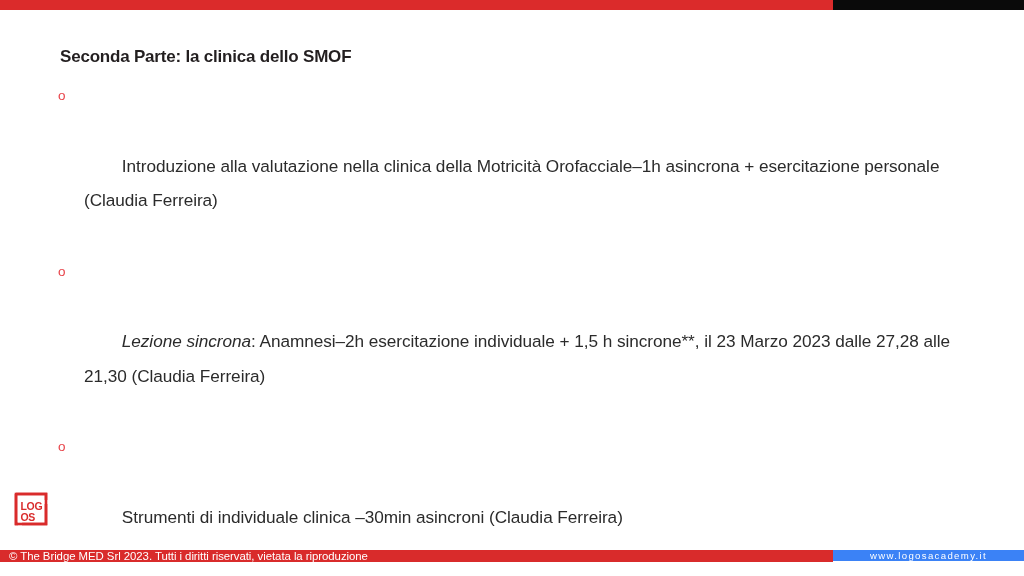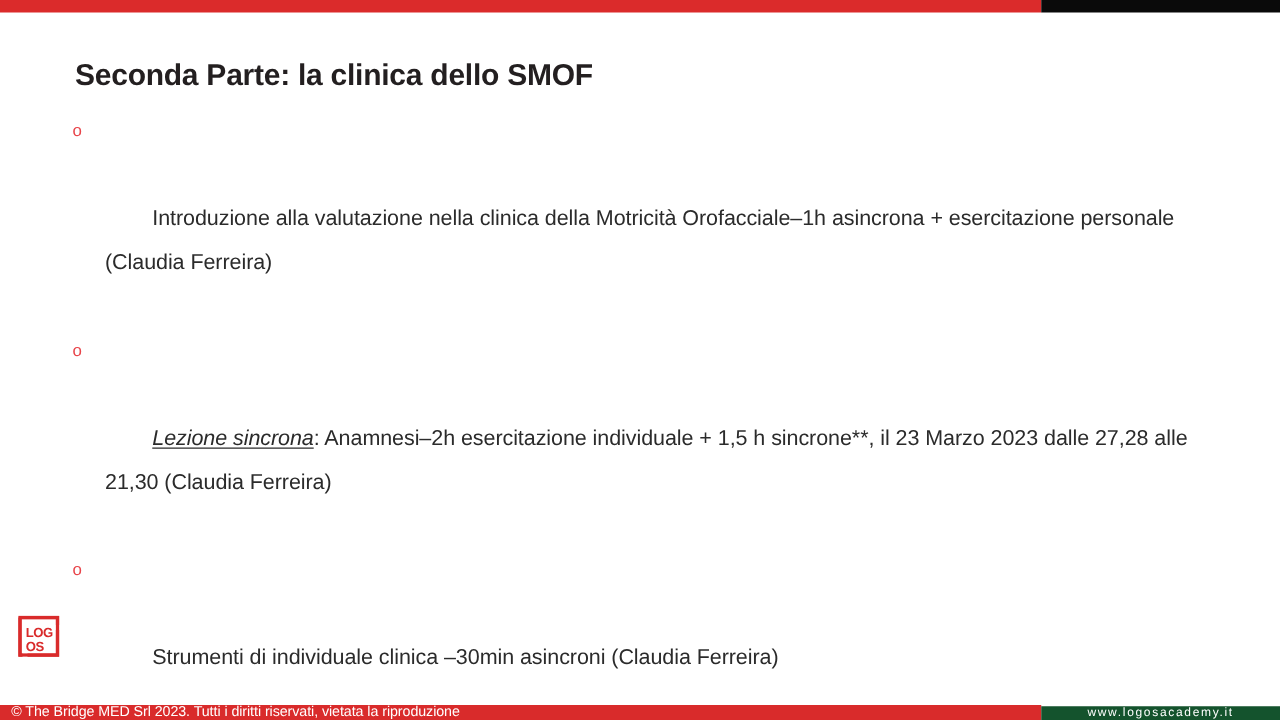--- a/index.html
+++ b/index.html
@@ -48,21 +48,21 @@
   .content {
     position: absolute;
     top: 10px;
     left: 0;
     width: 1024px;
     height: 540px;
     padding: 36px 46px 0 56px;
   }
 
   .slide-title {
-    font-size: 24px;
+    font-size: 17px;
     font-weight: bold;
     color: #231F20;
     letter-spacing: -0.2px;
     margin: 0 0 12px 4px;
     line-height: 1.25;
   }
 
   .bullet-list {
     list-style: none;
     margin: 0;
@@ -90,21 +90,20 @@
     line-height: 34.7px;
     color: #E8444A;
     text-align: left;
     font-family: "Liberation Sans", sans-serif;
   }
 
   .bullet-text { display: inline; }
 
   .lez {
     font-style: italic;
-    text-decoration: underline;
     text-underline-offset: 2px;
   }
 
   
   .logo {
     position: absolute;
     left: 12px;
     bottom: 48px;
     width: 42px;
     height: 38px;
@@ -112,35 +111,35 @@
   .logo svg { display: block; }
 
   
   .footer {
     position: absolute;
     left: 0;
     bottom: 0;
     width: 1024px;
     height: 26px;
     display: flex;
-    align-items: flex-end;
+    align-items: flex-start;
   }
   .footer-left {
     width: 833px;
     background: #D92B2B;
     color: #ffffff;
     font-size: 11.4px;
     display: flex;
     align-items: center;
     padding-left: 9px;
     letter-spacing: -0.05px;
   }
   .footer-right {
     flex: 1 1 auto;
-    background: #14532d;
+    background: #3b82f6;
     color: #ffffff;
     font-size: 9.6px;
     display: flex;
     align-items: center;
     justify-content: center;
     letter-spacing: 1.35px;
   }
 </style>
 </head>
 <body>

